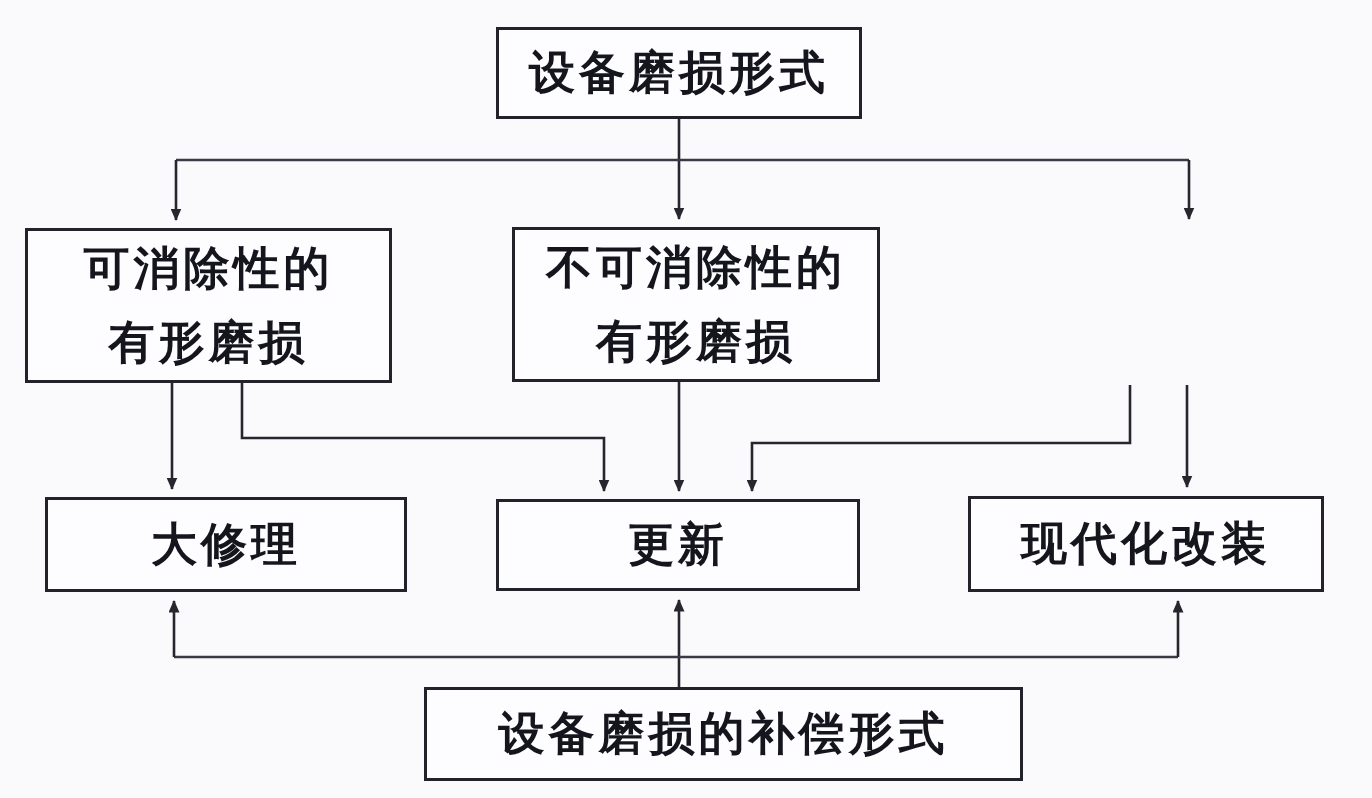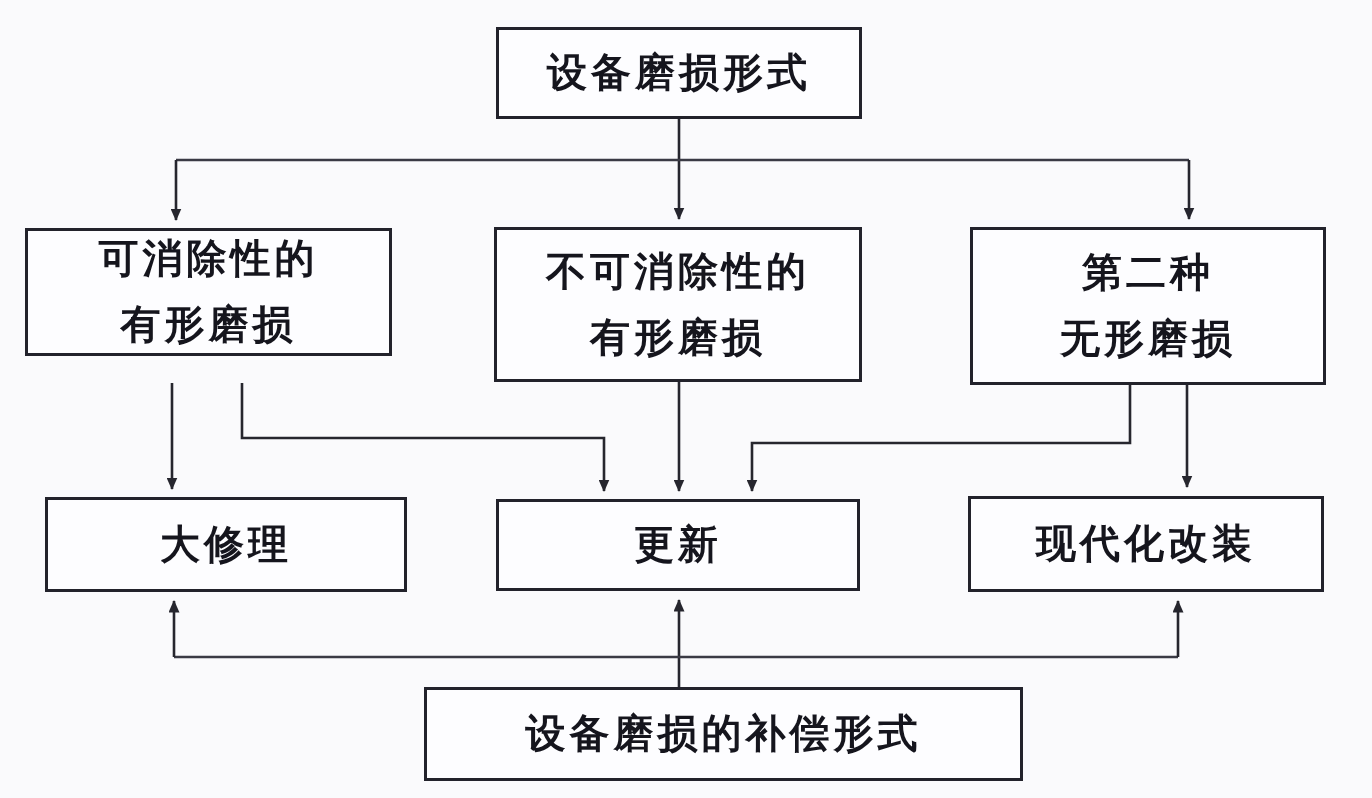--- a/index.html
+++ b/index.html
@@ -26,21 +26,21 @@
     box-sizing: border-box;
     background: #fdfdff;
     border: 3px solid #22222b;
     display: flex;
     flex-direction: column;
     align-items: center;
     justify-content: center;
     text-align: center;
     color: #15151d;
     font-weight: bold;
-    font-size: 40px;
+    font-size: 46px;
     letter-spacing: 4px;
     line-height: 1.25;
   }
   .node .line { display: block; white-space: nowrap; }
   .node.two-line { gap: 16px; }
 </style>
 </head>
 <body>
 
 <div class="canvas">
@@ -72,34 +72,30 @@
 
     <path d="M174,657 H1178" fill="none" stroke="#3a3a44" stroke-width="2.4"></path>
     <path d="M174,657 V601" fill="none" stroke="#26262e" stroke-width="2.6" marker-end="url(#arrow)"></path>
     <path d="M1178,657 V601" fill="none" stroke="#26262e" stroke-width="2.6" marker-end="url(#arrow)"></path>
   </svg>
 
   <div class="node" style="left:496px; top:27px; width:366px; height:92px;">
     <span class="line">设备磨损形式</span>
   </div>
 
-  <div class="node two-line" style="left:25px; top:228px; width:367px; height:128px;">
+  <div class="node two-line" style="left:25px; top:228px; width:367px; height:155px;">
     <span class="line">可消除性的</span>
     <span class="line">有形磨损</span>
   </div>
 
-  <div class="node two-line" style="left:494px; top:227px; width:368px; height:155px;text-align:center;">
+  <div class="node two-line" style="left:512px; top:227px; width:368px; height:155px;text-align:center;">
     <span class="line">不可消除性的</span>
     <span class="line">有形磨损</span>
   </div>
 
-  <div class="node two-line" style="left:970px; top:227px; width:356px; height:158px;">
-    <span class="line">第二种</span>
-    <span class="line">无形磨损</span>
-  </div>
 
   <div class="node" style="left:24px; top:497px; width:362px; height:95px;margin-left:21px;">
     <span class="line">大修理</span>
   </div>
 
   <div class="node" style="left:496px; top:499px; width:364px; height:92px;">
     <span class="line">更新</span>
   </div>
 
   <div class="node" style="left:968px; top:496px; width:356px; height:96px;">

